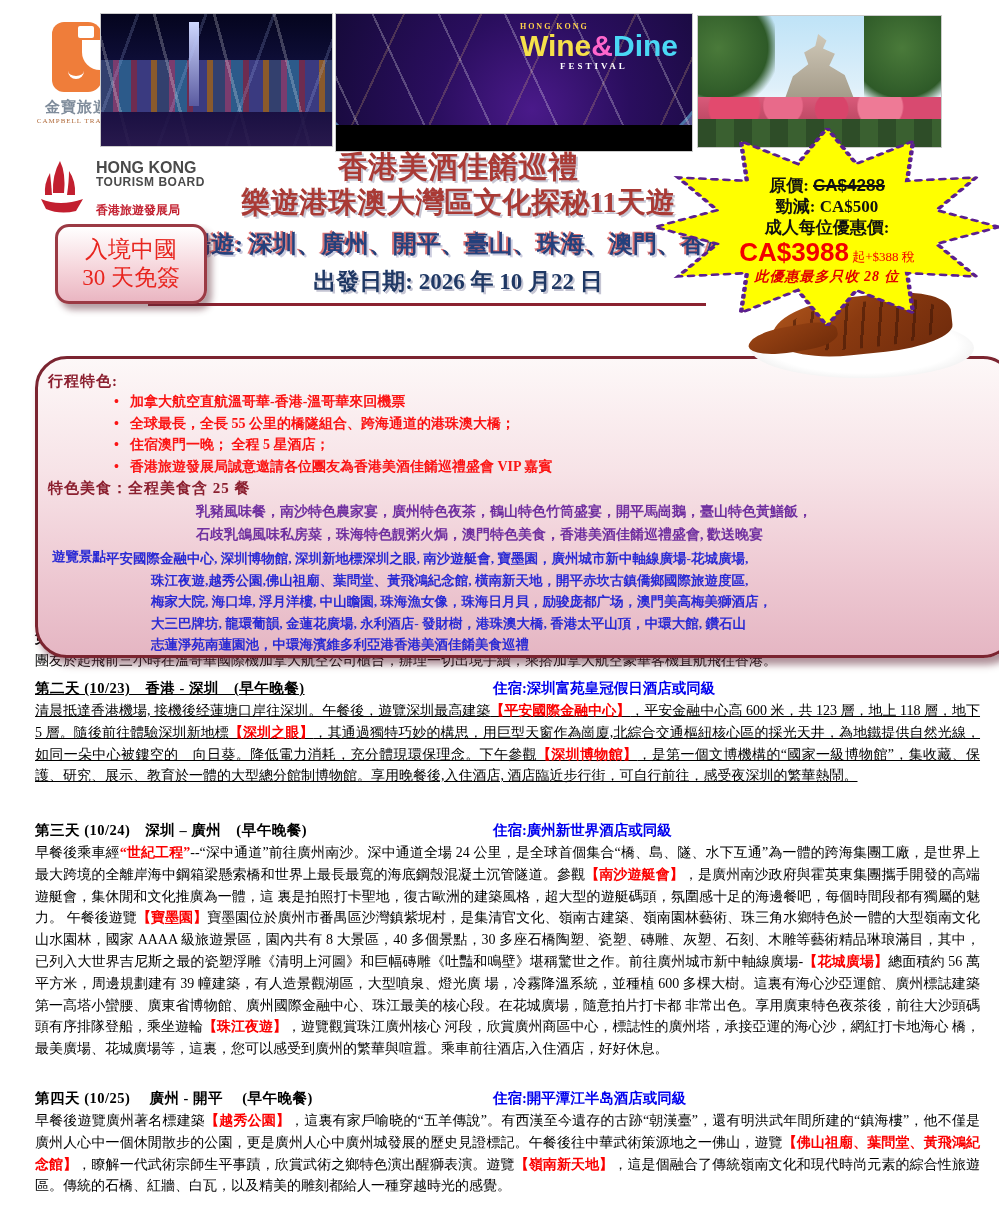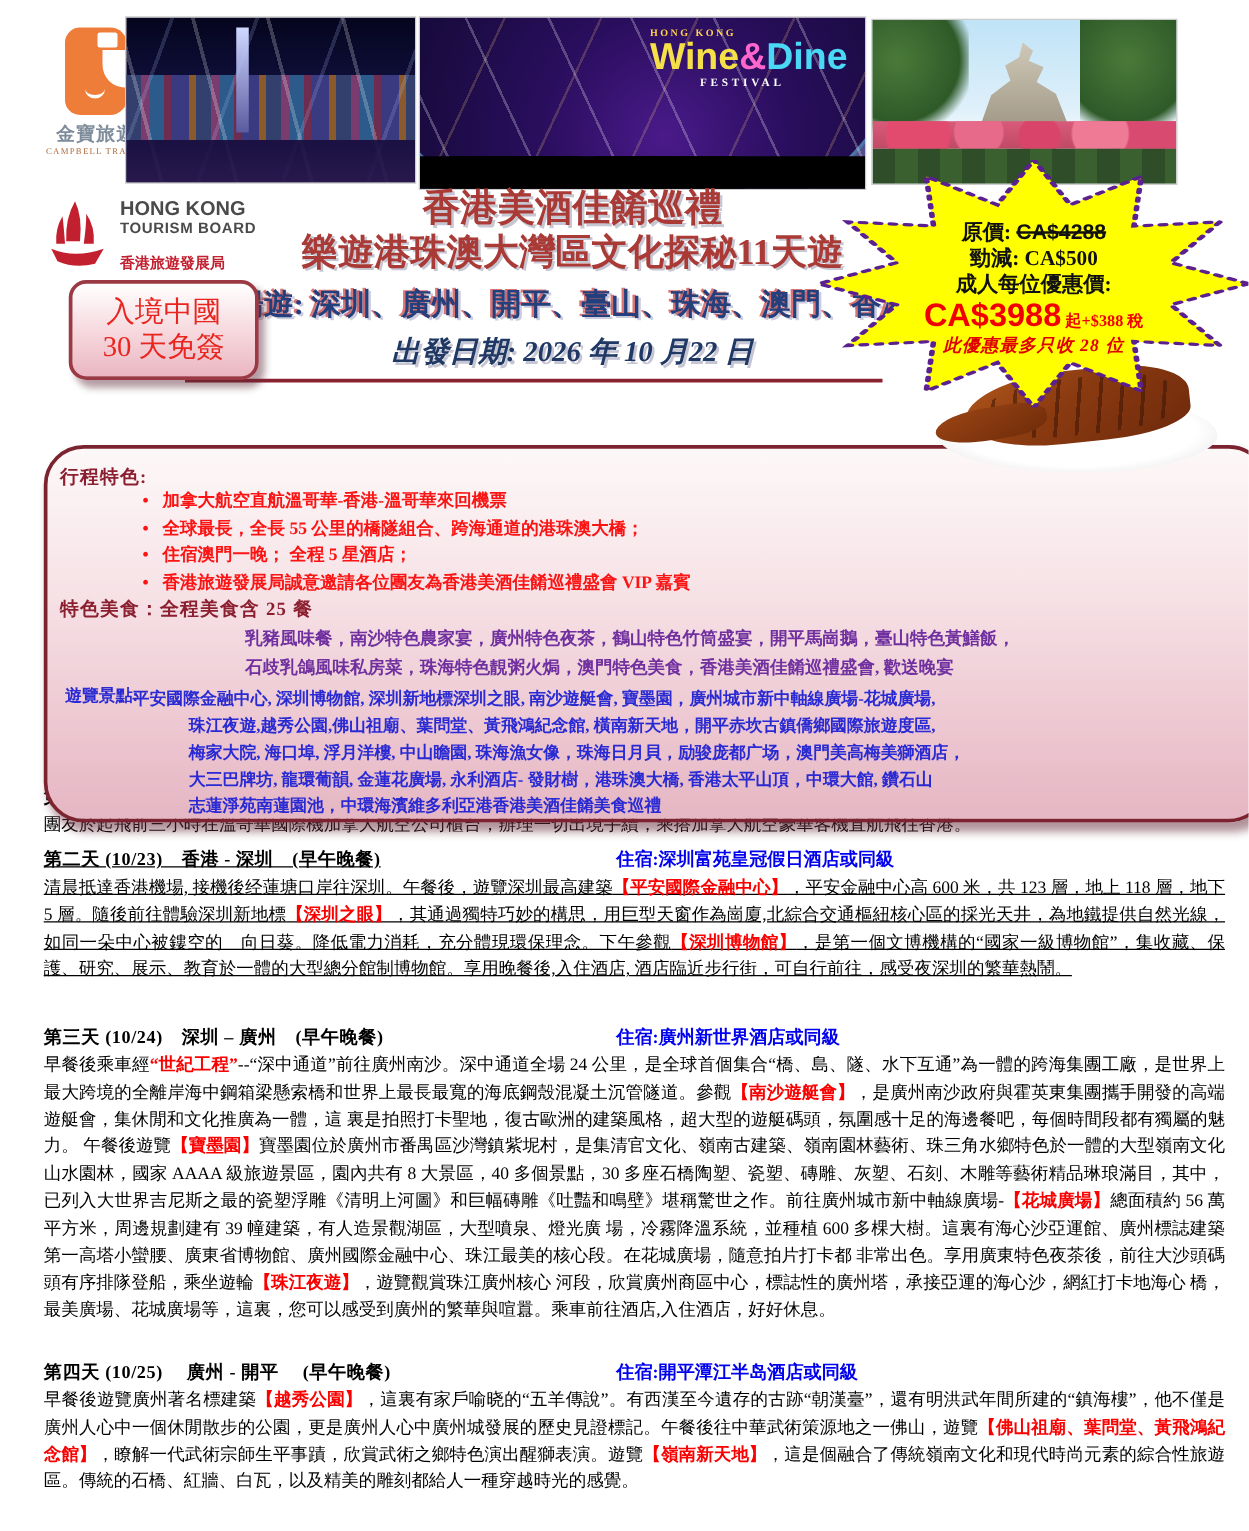--- a/index.html
+++ b/index.html
@@ -59,36 +59,36 @@
   .hktb-en1{font-size:16px;font-weight:bold;color:#4a4a4a;font-family:"Liberation Sans",sans-serif;}
   .hktb-en2{font-size:12px;font-weight:bold;color:#4a4a4a;font-family:"Liberation Sans",sans-serif;letter-spacing:.5px;}
   .hktb-zh{font-size:12px;color:#c21f2f;font-weight:bold;margin-top:15px;}
   
   .title-block{position:absolute;left:178px;top:150px;width:560px;text-align:center;}
   .title-1{font-size:30px;font-weight:bold;color:#a93a35;text-shadow:2px 2px 0 rgba(130,130,160,.45);line-height:34px;}
   .title-2{font-size:29px;font-weight:bold;color:#a93a35;text-shadow:2px 2px 0 rgba(130,130,160,.45);line-height:36px;}
   .title-3{font-size:24px;font-weight:bold;color:#24407c;line-height:36px;margin-top:6px;
      text-shadow:-2px -1px 0 rgba(205,60,60,.7),2px 2px 0 rgba(170,170,200,.6);}
   .title-date{font-size:23px;font-weight:bold;color:#1f3864;margin-top:4px;
-     text-shadow:2px 2px 0 rgba(150,150,175,.55);font-style:italic;}
+     text-shadow:2px 2px 0 rgba(150,150,175,.55);}
   .rule{position:absolute;left:148px;top:303px;width:558px;height:3px;background:#8b2230;}
   
   .visa{position:absolute;left:55px;top:224px;width:146px;height:74px;border:3px solid #9b3a44;border-radius:14px;
      background:linear-gradient(180deg,#ffffff 0%,#f6d6dc 55%,#eab6c2 100%);
      box-shadow:5px 6px 6px rgba(90,40,50,.45);display:flex;flex-direction:column;justify-content:center;text-align:center;}
   .visa div{font-size:23px;font-weight:normal;color:#e8251f;line-height:28px;}
   
   .burst{position:absolute;left:655px;top:128px;width:344px;height:198px;z-index:7;}
   .burst svg{position:absolute;inset:0;width:100%;height:100%;}
   .burst-text{position:absolute;inset:0;display:flex;flex-direction:column;align-items:center;justify-content:center;padding-top:6px;}
   .bt-black{font-size:17px;font-weight:bold;color:#111;line-height:21px;font-family:"Liberation Sans",sans-serif;}
   .bt-strike{text-decoration:line-through;text-decoration-thickness:2px;}
   .bt-label{font-family:"Liberation Serif",serif;}
   .bt-price{color:#f20000;font-weight:bold;font-size:26px;font-family:"Liberation Sans",sans-serif;line-height:28px;}
-  .bt-suffix{font-size:13px;color:#f20000;font-weight:bold;}
+  .bt-suffix{font-size:13px;color:#f20000;font-weight:normal;}
   .bt-note{font-size:14px;color:#e00000;font-weight:bold;font-style:italic;margin-top:2px;letter-spacing:1px;}
   
   .goose{position:absolute;left:742px;top:292px;width:240px;height:92px;z-index:6;}
   .plate{position:absolute;left:8px;top:26px;width:224px;height:60px;background:radial-gradient(ellipse at 50% 45%,#ffffff 60%,#e8e8e8 85%,#d8d8d8 100%);border-radius:50%;}
   .goose-body{position:absolute;left:30px;top:4px;width:180px;height:58px;transform:rotate(-6deg);
      background:linear-gradient(145deg,#b0561c 0%,#8a3a10 45%,#6e2a0c 100%);
      border-radius:60% 45% 50% 55%/70% 55% 45% 60%;}
   .goose-body:before{content:"";position:absolute;inset:6px 10px;border-radius:inherit;
      background:repeating-linear-gradient(100deg,rgba(60,20,5,.0) 0 14px,rgba(60,20,5,.55) 14px 17px);}
   .goose-wing{position:absolute;left:6px;top:34px;width:90px;height:26px;transform:rotate(-10deg);

